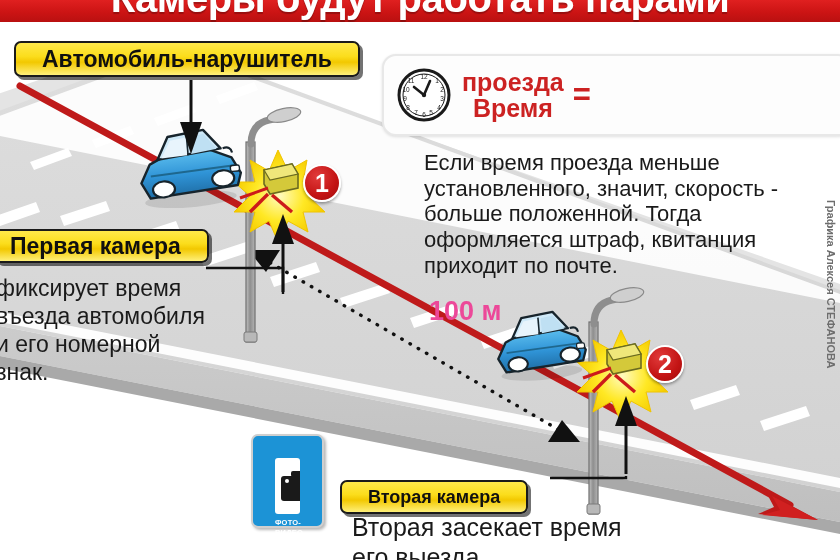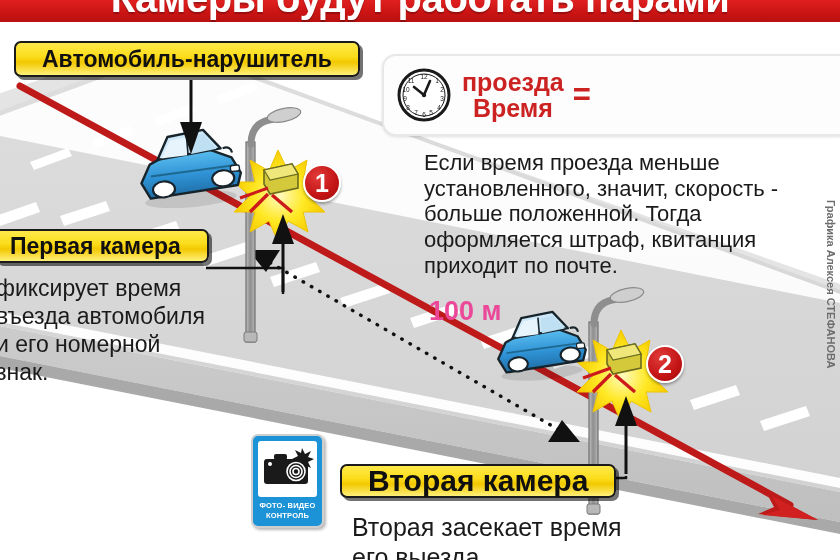--- a/index.html
+++ b/index.html
@@ -40,21 +40,21 @@
     color:#101010;
     font-weight:bold;
     display:flex;align-items:center;justify-content:center;
     white-space:nowrap;
     line-height:1;
     padding:0 26px;
     box-sizing:border-box;
   }
   #label-violator{left:14px;top:41px;height:36px;font-size:23px;}
   #label-cam1{left:-6px;top:229px;height:34px;font-size:23px;padding-left:14px;}
-  #label-cam2{left:340px;top:464px;height:34px;font-size:30px;}
+  #label-cam2{left:340px;top:480px;height:34px;font-size:18px;}
 
   
   .btext{
     position:absolute;color:#1a1a1a;font-weight:normal;
   }
   #text-cam1{
     left:-4px;top:274px;width:215px;
     font-size:23px;line-height:1.22;
   }
   #text-cam2{
@@ -103,21 +103,21 @@
   }
 
   
   .roadsign{
     position:absolute;left:251px;top:434px;width:73px;height:94px;
     background:#1c93d6;
     border:2px solid #cfcfcf;
     border-radius:7px;
     box-shadow:2px 2px 3px rgba(0,0,0,.28);
     box-sizing:border-box;
-    padding:5px;
+    padding:22px;
   }
   .roadsign-inner{
     width:100%;height:56px;background:#ffffff;border-radius:3px;
     position:relative;overflow:hidden;
   }
   .roadsign-text{
     margin-top:4px;text-align:center;color:#ffffff;font-weight:bold;
     font-size:7.5px;line-height:1.3;letter-spacing:.2px;
   }
 

